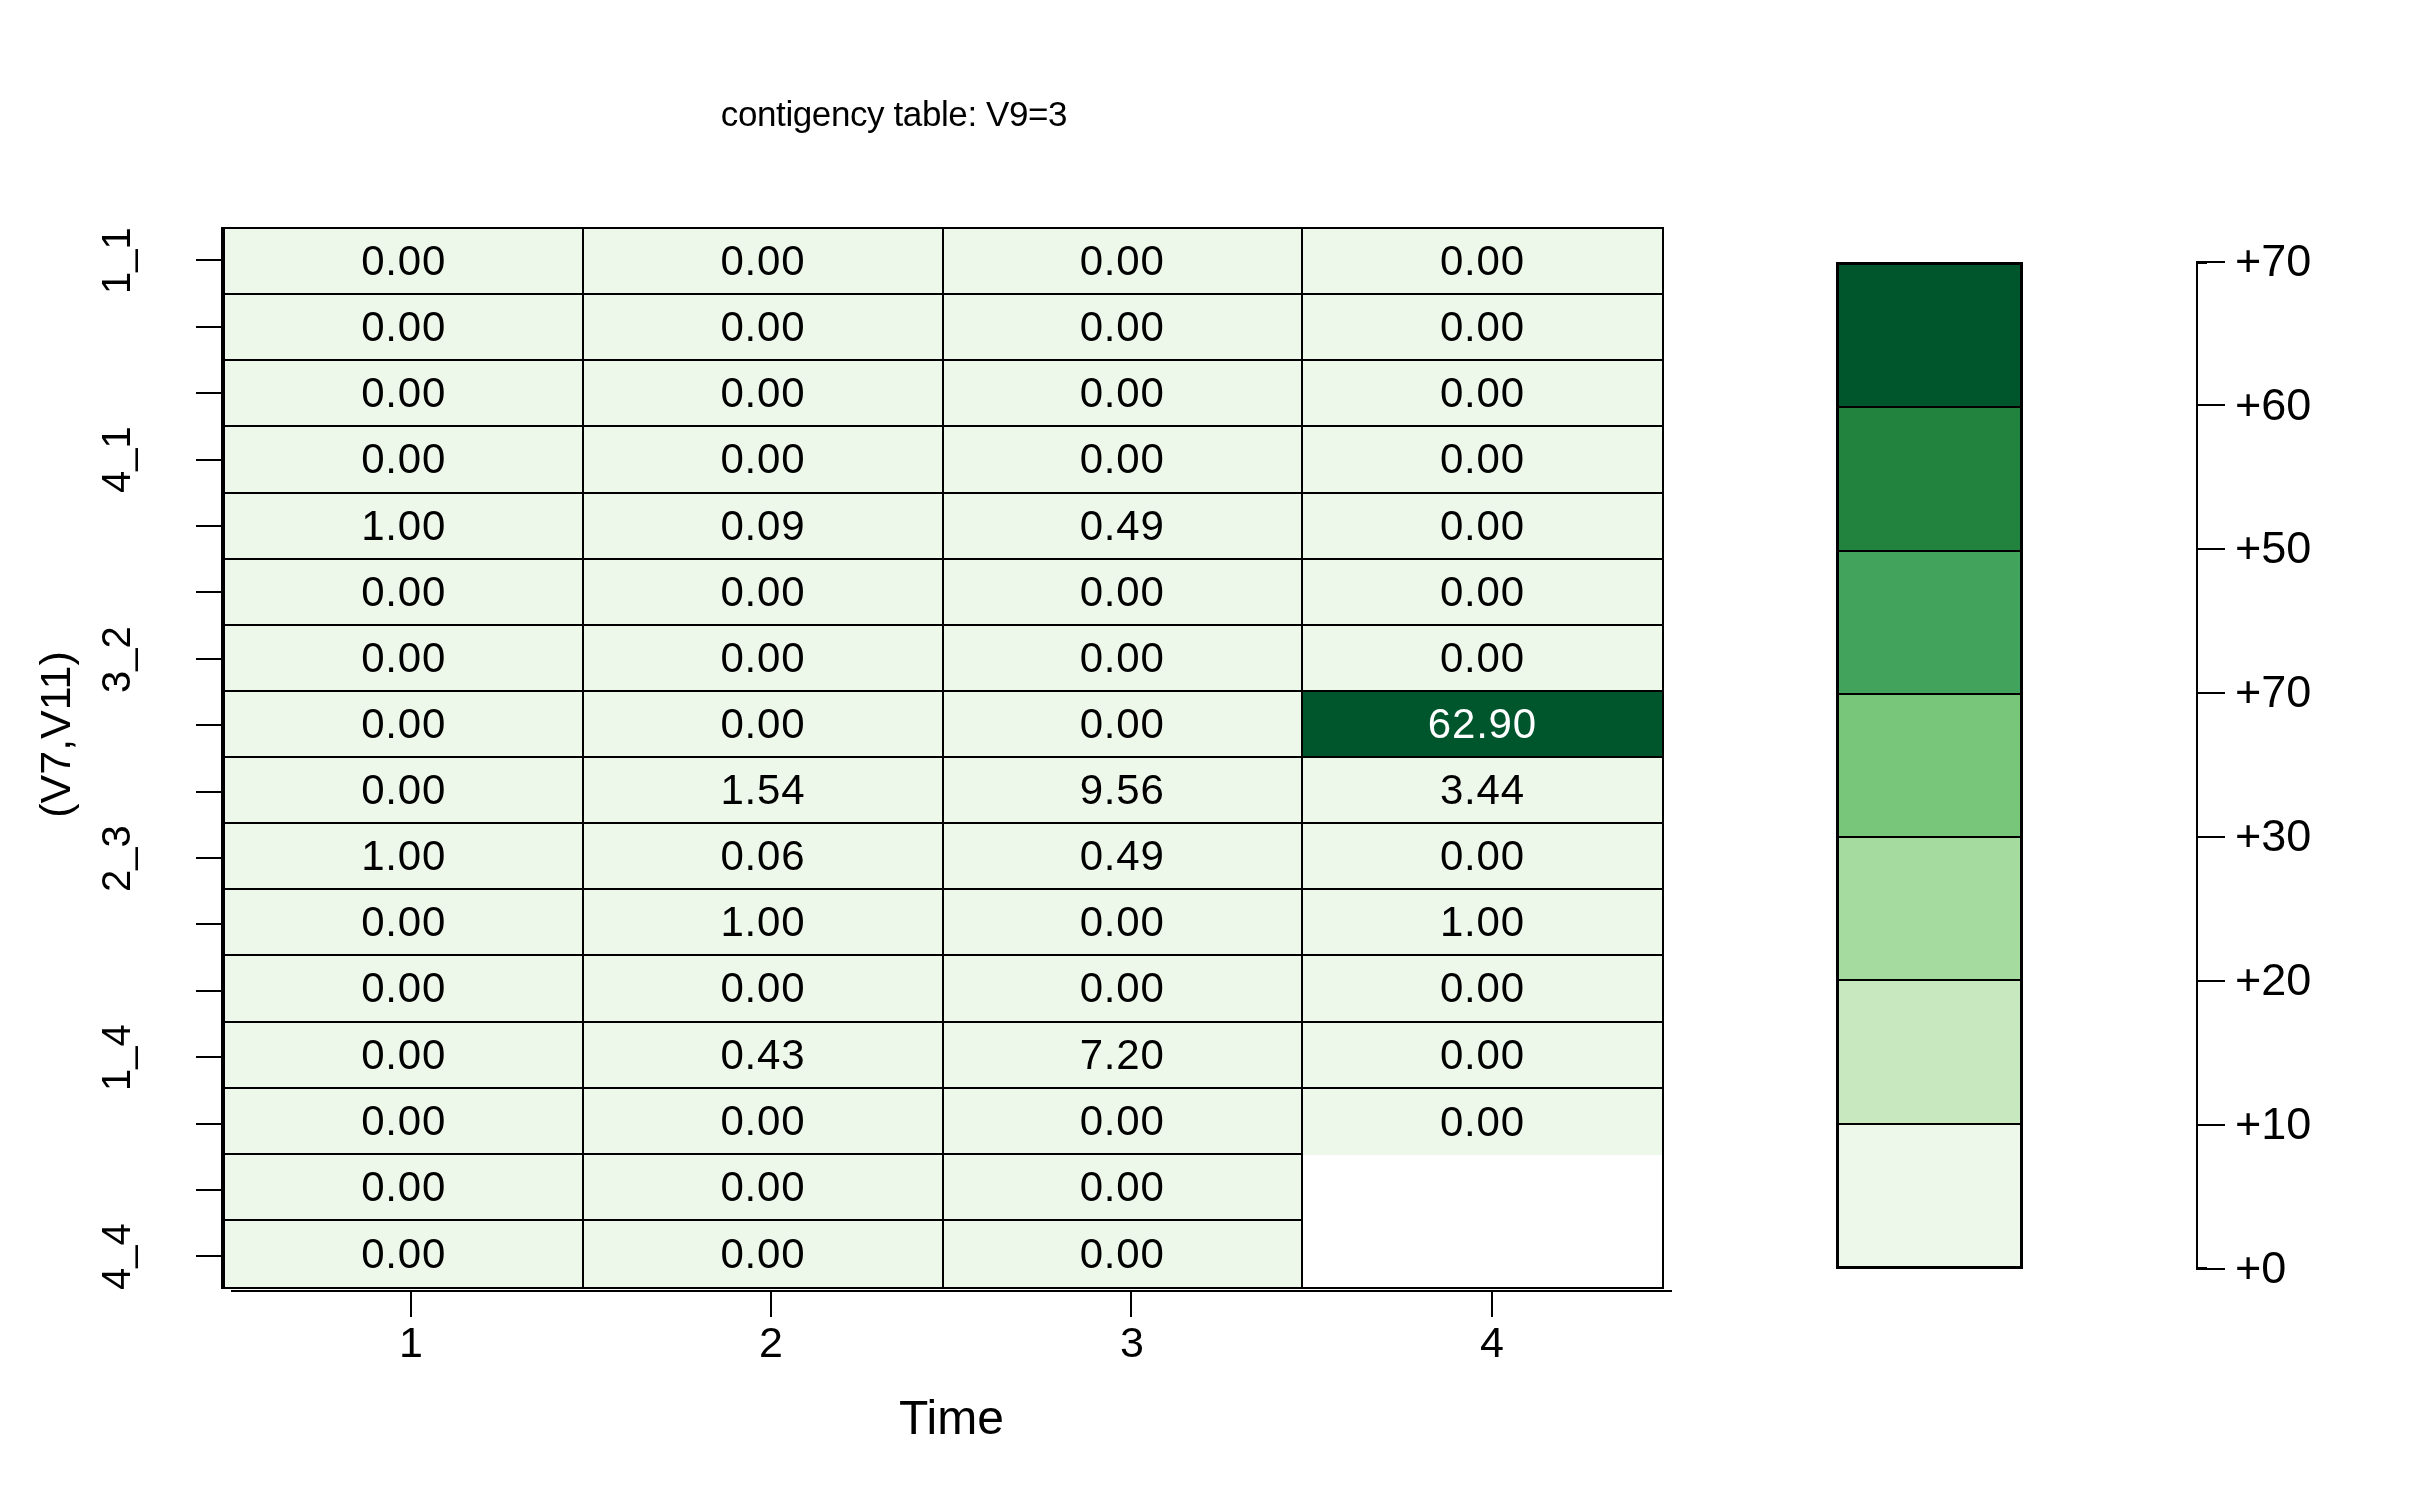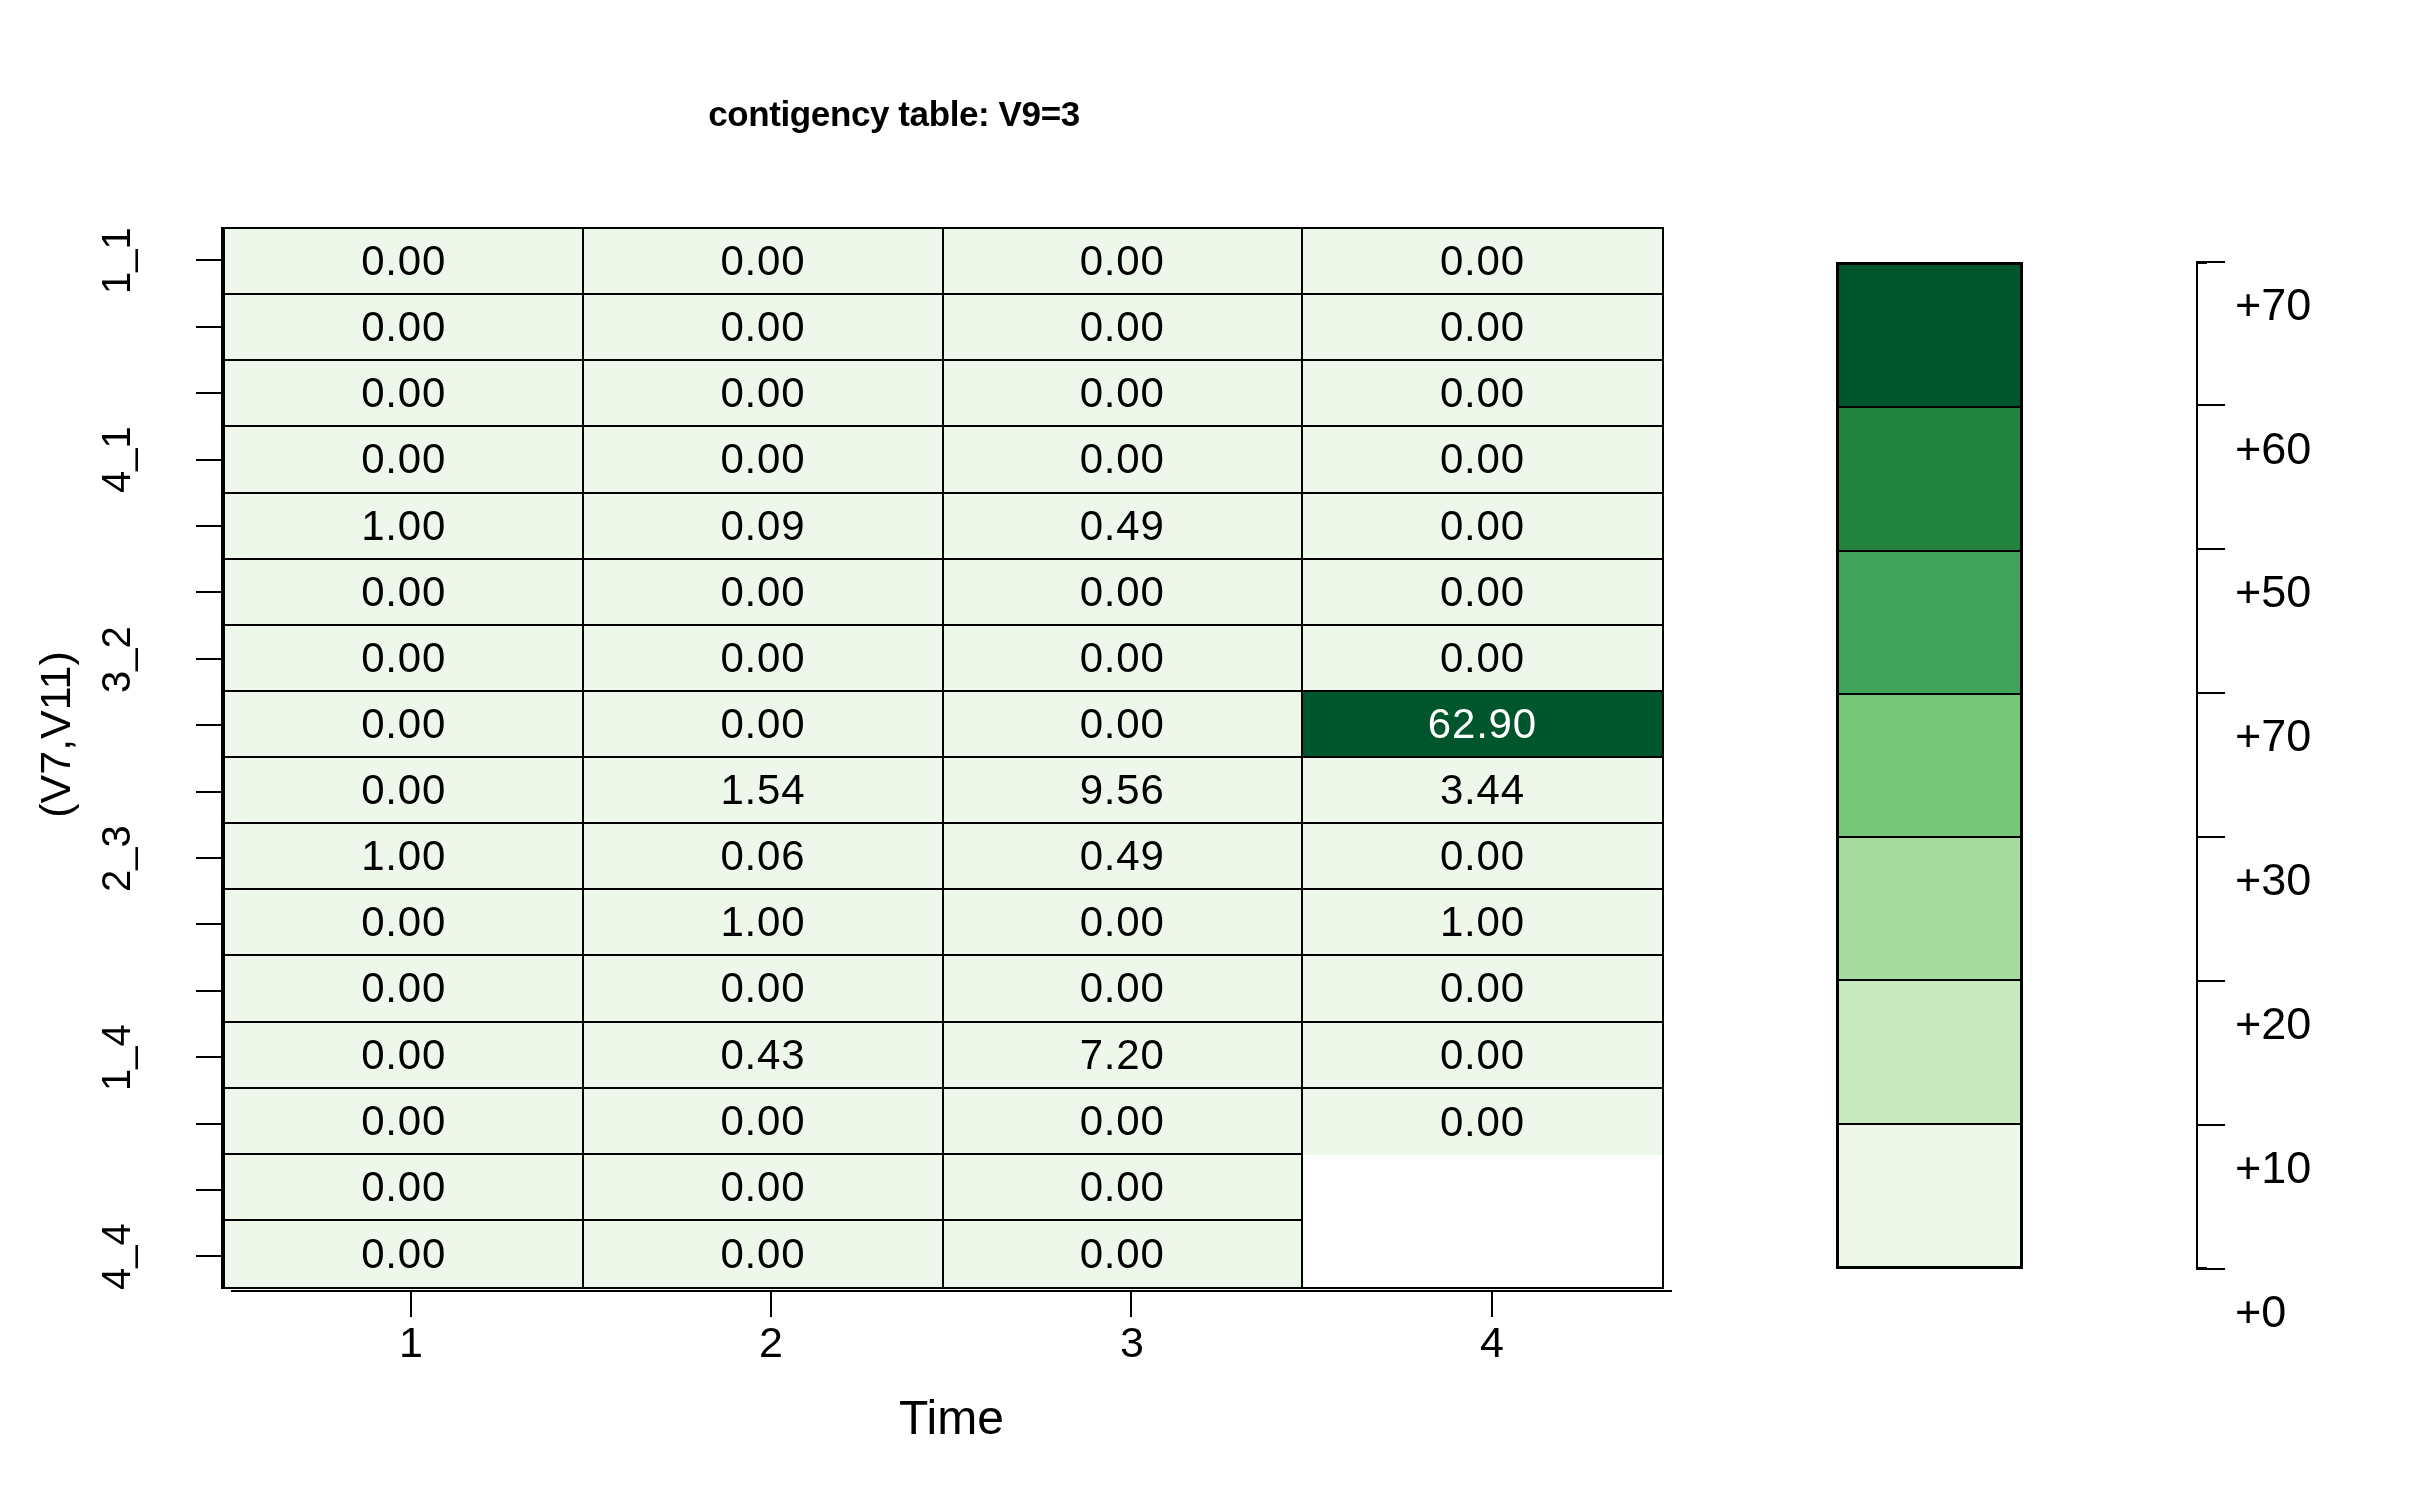--- a/index.html
+++ b/index.html
@@ -16,21 +16,21 @@
   }
 
   
   #chart-title {
     position: absolute;
     left: 0;
     top: 94px;
     width: 1788px;
     text-align: center;
     font-size: 35px;
-    font-weight: bold;
+    font-weight: normal;
     color: #000000;
     letter-spacing: -0.4px;
   }
 
   
   #heatmap-region {
     position: absolute;
     left: 223px;
     top: 227px;
     width: 1441px;
@@ -180,21 +180,20 @@
     width: 29px;
     height: 2.4px;
     background: #000000;
   }
   .cb-tick-label {
     position: absolute;
     left: 2235px;
     font-size: 45px;
     color: #000000;
     white-space: nowrap;
-    margin-top: 44px;
   }
 </style>
 </head>
 <body>
 
 <div id="chart-title">contigency table: V9=3</div>
 
 <div id="heatmap-region">
   <div id="heatmap-grid">
       <div class="hm-cell" style="background: rgb(237, 247, 234); color: rgb(0, 0, 0);">0.00</div>

